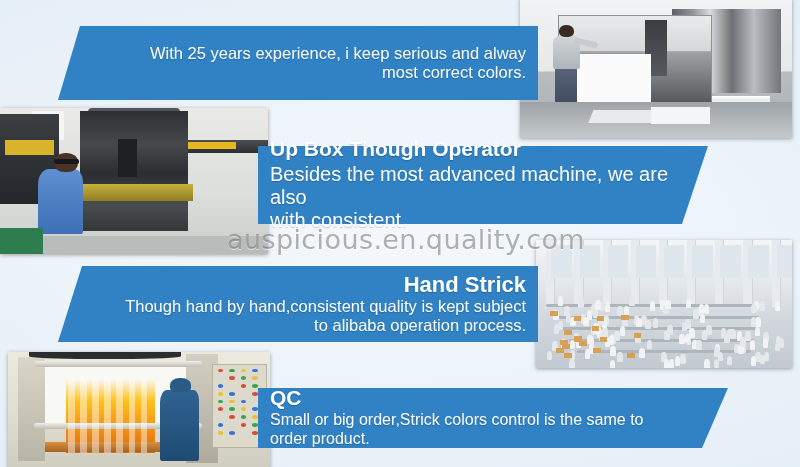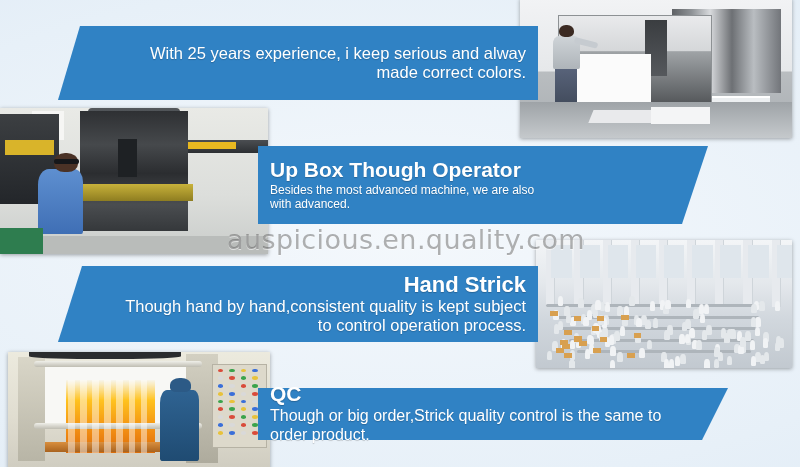--- a/index.html
+++ b/index.html
@@ -107,30 +107,30 @@
   
   #banner1{left:58px;top:26px;width:480px;height:74px;padding:4px 12px 4px 30px;text-align:right;}
   #banner1 .shape{clip-path:polygon(22px 0,100% 0,100% 100%,0 100%);}
   #banner1 .b-title{font-size:22px;margin-bottom:1px;}
   #banner1 .b-sub{font-size:16.5px;}
 
   
   #banner2{left:258px;top:146px;width:450px;height:78px;padding:4px 18px 4px 12px;text-align:left;}
   #banner2 .shape{clip-path:polygon(0 0,100% 0,calc(100% - 26px) 100%,0 100%);}
   #banner2 .b-title{font-size:21px;margin-bottom:3px;}
-  #banner2 .b-sub{font-size:12px;}
+  #banner2 .b-sub{font-size:20px;}
 
   
   #banner3{left:58px;top:266px;width:480px;height:76px;padding:4px 12px 4px 26px;text-align:right;}
   #banner3 .shape{clip-path:polygon(24px 0,100% 0,100% 100%,0 100%);}
   #banner3 .b-title{font-size:22px;margin-bottom:1px;}
   #banner3 .b-sub{font-size:16.5px;}
 
   
-  #banner4{left:258px;top:388px;width:470px;height:52px;padding:4px 16px 4px 12px;text-align:left;align-items:flex-end;}
+  #banner4{left:258px;top:388px;width:470px;height:60px;padding:4px 16px 4px 12px;text-align:left;align-items:flex-end;}
   #banner4 .shape{clip-path:polygon(0 0,100% 0,calc(100% - 26px) 100%,0 100%);}
   #banner4 .b-title{font-size:21px;margin-bottom:2px;}
   #banner4 .b-sub{font-size:16px;}
 
   
   #watermark{position:absolute;left:196px;top:222px;width:420px;height:34px;
      display:flex;align-items:center;justify-content:center;
      font-size:27px;letter-spacing:.4px;color:rgba(70,70,70,.42);
      text-shadow:0 1px 0 rgba(255,255,255,.55);white-space:nowrap;z-index:40;
      font-family:"DejaVu Sans", sans-serif;}
@@ -155,21 +155,21 @@
       <div class="floor"></div>
       <div class="sheet"></div>
       <div class="sheet2"></div>
     </div>
   </div>
 
   <div class="banner" id="banner1">
     <div class="shape"></div>
     <div class="inner">
       <div class="b-sub">With 25 years experience, i keep serious and alway</div>
-      <div class="b-sub">made correct colors.</div>
+      <div class="b-sub">most correct colors.</div>
     </div>
   </div>
 
   <div class="photo p2" style="left:0px;top:108px;width:268px;height:146px;">
     <div class="scene">
       <div class="wall"></div>
       <div class="chart"></div>
       <div class="mill2"></div>
       <div class="mill2b"></div>
       <div class="arm"></div>
@@ -184,21 +184,21 @@
       <div class="fl"></div>
       <div class="green"></div>
     </div>
   </div>
 
   <div class="banner" id="banner2">
     <div class="shape"></div>
     <div class="inner">
       <div class="b-title">Up Box Though Operator</div>
       <div class="b-sub">Besides the most advanced machine, we are also</div>
-      <div class="b-sub">with advanced.</div>
+      <div class="b-sub">with consistent.</div>
     </div>
   </div>
 
   <div class="photo p3" style="left:536px;top:240px;width:256px;height:128px;">
     <div class="scene" id="hall-scene">
       <div class="hall"></div>
     <div class="col" style="left: 4%;"></div>
         <div class="win" style="left: 6%;"></div>
         <div class="col" style="left: 15%;"></div>
         <div class="win" style="left: 17%;"></div>
@@ -358,21 +358,21 @@
         <div class="box" style="left: 10.8945%; top: 70.505%;"></div>
         <div class="box" style="left: 14.8603%; top: 75.3663%;"></div>
       </div>
   </div>
 
   <div class="banner" id="banner3">
     <div class="shape"></div>
     <div class="inner">
       <div class="b-title">Hand Strick</div>
       <div class="b-sub">Though hand by hand,consistent quality is kept subject</div>
-      <div class="b-sub">to control operation process.</div>
+      <div class="b-sub">to alibaba operation process.</div>
     </div>
   </div>
 
   <div class="photo p4" style="left:8px;top:352px;width:262px;height:118px;">
     <div class="scene" id="coat-scene">
       <div class="bg"></div>
       <div class="frameL"></div>
       <div class="frameR"></div>
       <div class="white"></div>
       <div class="ink"></div>
@@ -426,20 +426,20 @@
         <div class="btn" style="left: 84.4%; top: 66.8%; background: rgb(58, 111, 217);"></div>
         <div class="btn" style="left: 88.8%; top: 66.8%; background: rgb(217, 217, 217);"></div>
         <div class="btn" style="left: 93.2%; top: 66.8%; background: rgb(217, 75, 58);"></div>
       </div>
   </div>
 
   <div class="banner" id="banner4">
     <div class="shape"></div>
     <div class="inner">
       <div class="b-title">QC</div>
-      <div class="b-sub">Though or big order,Strick quality control is the same to</div>
+      <div class="b-sub">Small or big order,Strick colors control is the same to</div>
       <div class="b-sub">order product.</div>
     </div>
   </div>
 
   <div id="watermark">auspicious.en.quality.com</div>
 
 </div>
 
 </body></html>

